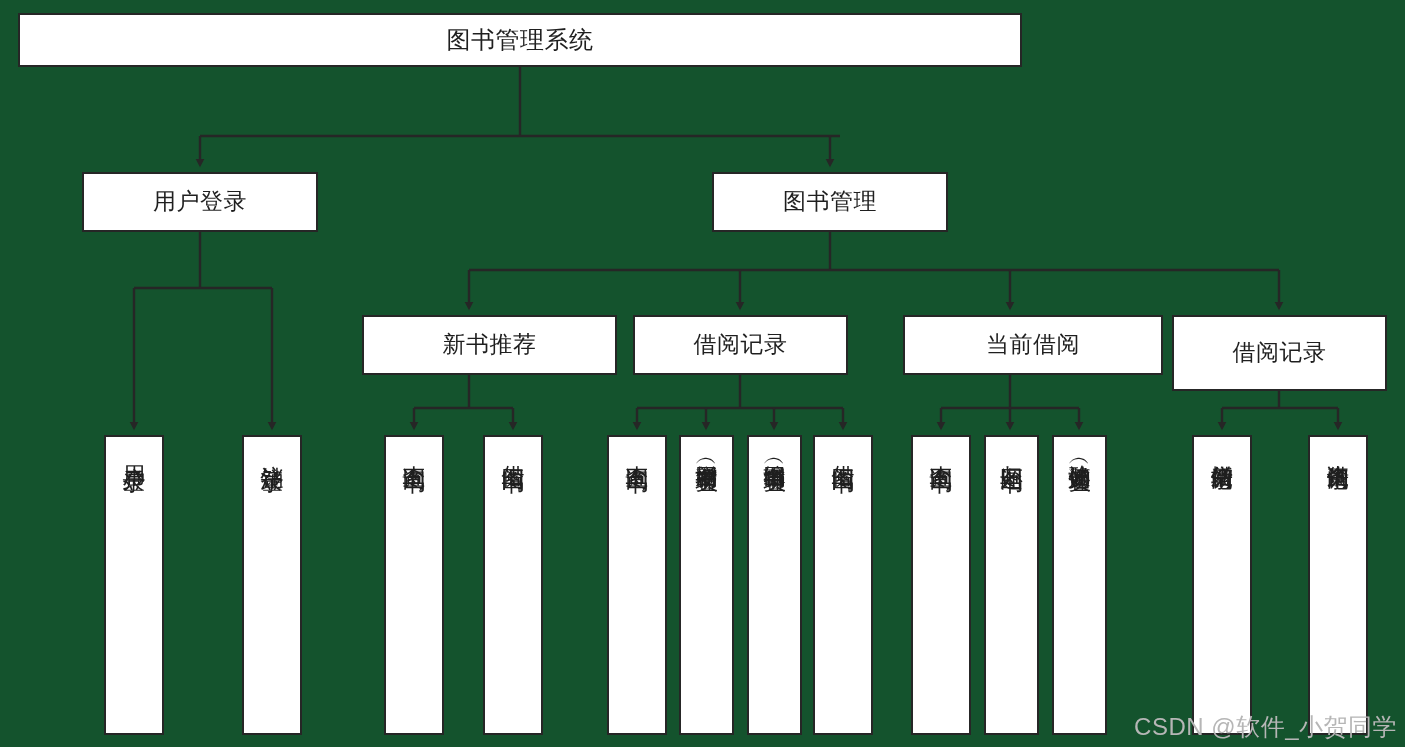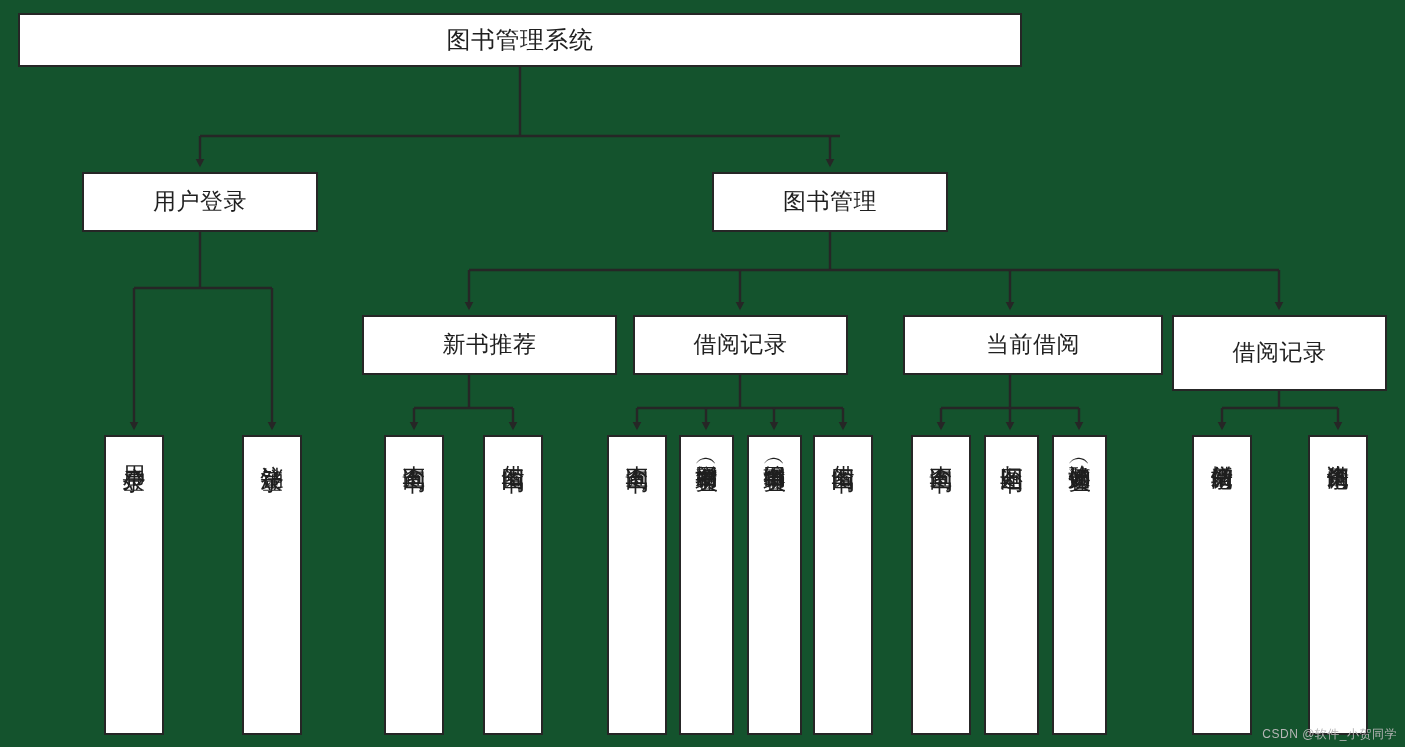--- a/index.html
+++ b/index.html
@@ -65,21 +65,21 @@
     white-space: nowrap;
   }
   .node.v.narrow .node-label {
     font-size: 22px;
     letter-spacing: 1px;
   }
   #watermark {
     position: absolute;
     right: 8px;
     bottom: 4px;
-    font-size: 12px;
+    font-size: 24px;
     color: #b6b6b6;
     letter-spacing: 0.5px;
     z-index: 5;
     user-select: none;
   }
 </style>
 </head>
 <body>
 
 <div id="diagram-root">

